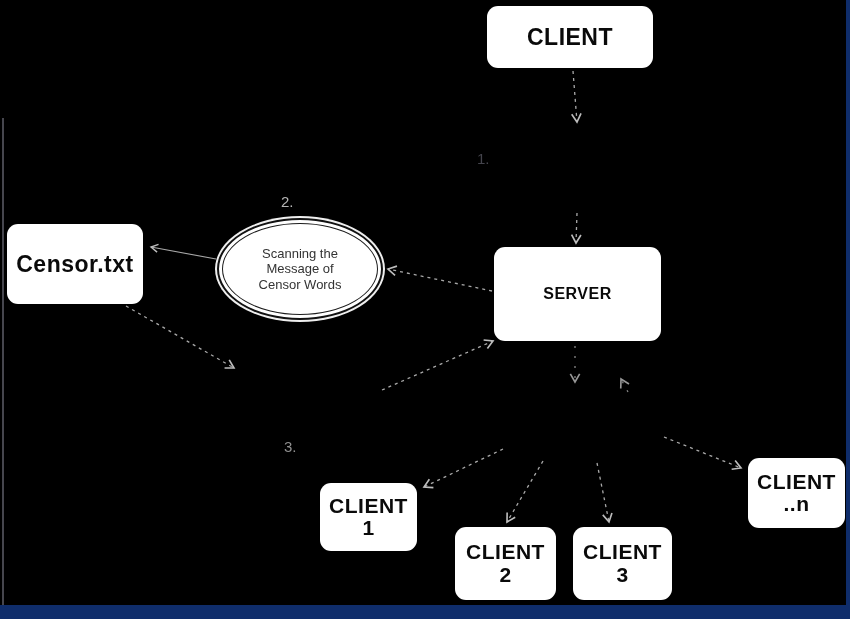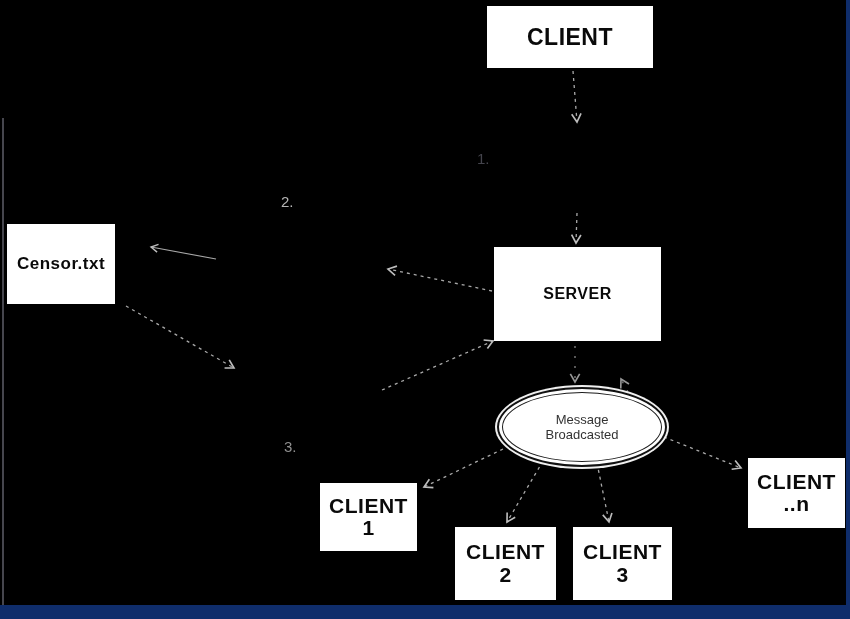--- a/index.html
+++ b/index.html
@@ -8,21 +8,21 @@
     background:#000;
     font-family:"Liberation Sans", sans-serif;
   }
   
   .frame-bottom { position:absolute; left:0; right:0; bottom:0; height:14px; }
   .frame-right  { position:absolute; top:0; bottom:0; right:0; width:4px; }
   .frame-left   { position:absolute; left:2px; top:118px; bottom:14px; width:2px; background:#46464e; }
 
   
   .node {
-    position:absolute; background:#ffffff; border-radius:0;
+    position:absolute; background:#ffffff; border-radius:11px;
     display:flex; flex-direction:column; align-items:center; justify-content:center;
     font-weight:bold; color:#0a0a0a; text-align:center; line-height:1.05;
   }
   .node .lbl { letter-spacing:0.5px; }
 
   
   .ellipse {
     position:absolute; background:#ffffff; border:2px solid #111;
     border-radius:50%; box-shadow:0 0 0 2px #efefef;
     display:flex; align-items:center; justify-content:center; text-align:center;
@@ -69,21 +69,21 @@
   </svg>
 
   <div class="node" style="left:487px; top:6px; width:166px; height:62px; font-size:23px;">
     <span class="lbl">CLIENT</span>
   </div>
 
   <div class="node" style="left:494px; top:247px; width:167px; height:94px; font-size:16px;">
     <span class="lbl">SERVER</span>
   </div>
 
-  <div class="node" style="left:7px; top:224px; width:108px; height:80px; font-size:17px;">
+  <div class="node" style="left:7px; top:224px; width:136px; height:80px; font-size:23px;">
     <span class="lbl">Censor.txt</span>
   </div>
 
   <div class="node" style="left:320px; top:483px; width:97px; height:68px; font-size:21px;">
     <span class="lbl">CLIENT</span>
     <span class="lbl">1</span>
   </div>
 
   <div class="node" style="left:455px; top:527px; width:101px; height:73px; font-size:21px;">
     <span class="lbl">CLIENT</span>
@@ -94,28 +94,29 @@
     <span class="lbl">CLIENT</span>
     <span class="lbl">3</span>
   </div>
 
   <div class="node" style="left:748px; top:458px; width:97px; height:70px; font-size:21px;">
     <span class="lbl">CLIENT</span>
     <span class="lbl">..n</span>
   </div>
 
 
+  <div class="ellipse" style="left:217px; top:218px; width:162px; height:98px;">
+    <div class="txt">
+      <span>Scanning the</span><br>
+      <span>Message of</span><br>
+      <span>Censor Words</span>
+    </div>
+  </div>
 
 
-  <div class="ellipse" style="left:497px; top:387px; width:166px; height:76px;">
-    <div class="txt">
-      <span>Message</span><br>
-      <span>Broadcasted</span>
-    </div>
-  </div>
 
   <div class="step-label" style="left: 477px; top: 150px; color: rgb(68, 68, 76);">1.</div>
   <div class="step-label" style="left: 281px; top: 193px; color: rgb(181, 181, 181);">2.</div>
   <div class="step-label" style="left: 284px; top: 438px; color: rgb(143, 143, 143);">3.</div>
 
   <div class="frame-left"></div>
   <div class="frame-right" style="background: rgb(15, 45, 107);"></div>
   <div class="frame-bottom" style="background: rgb(15, 45, 107);"></div>
 
 </div>

